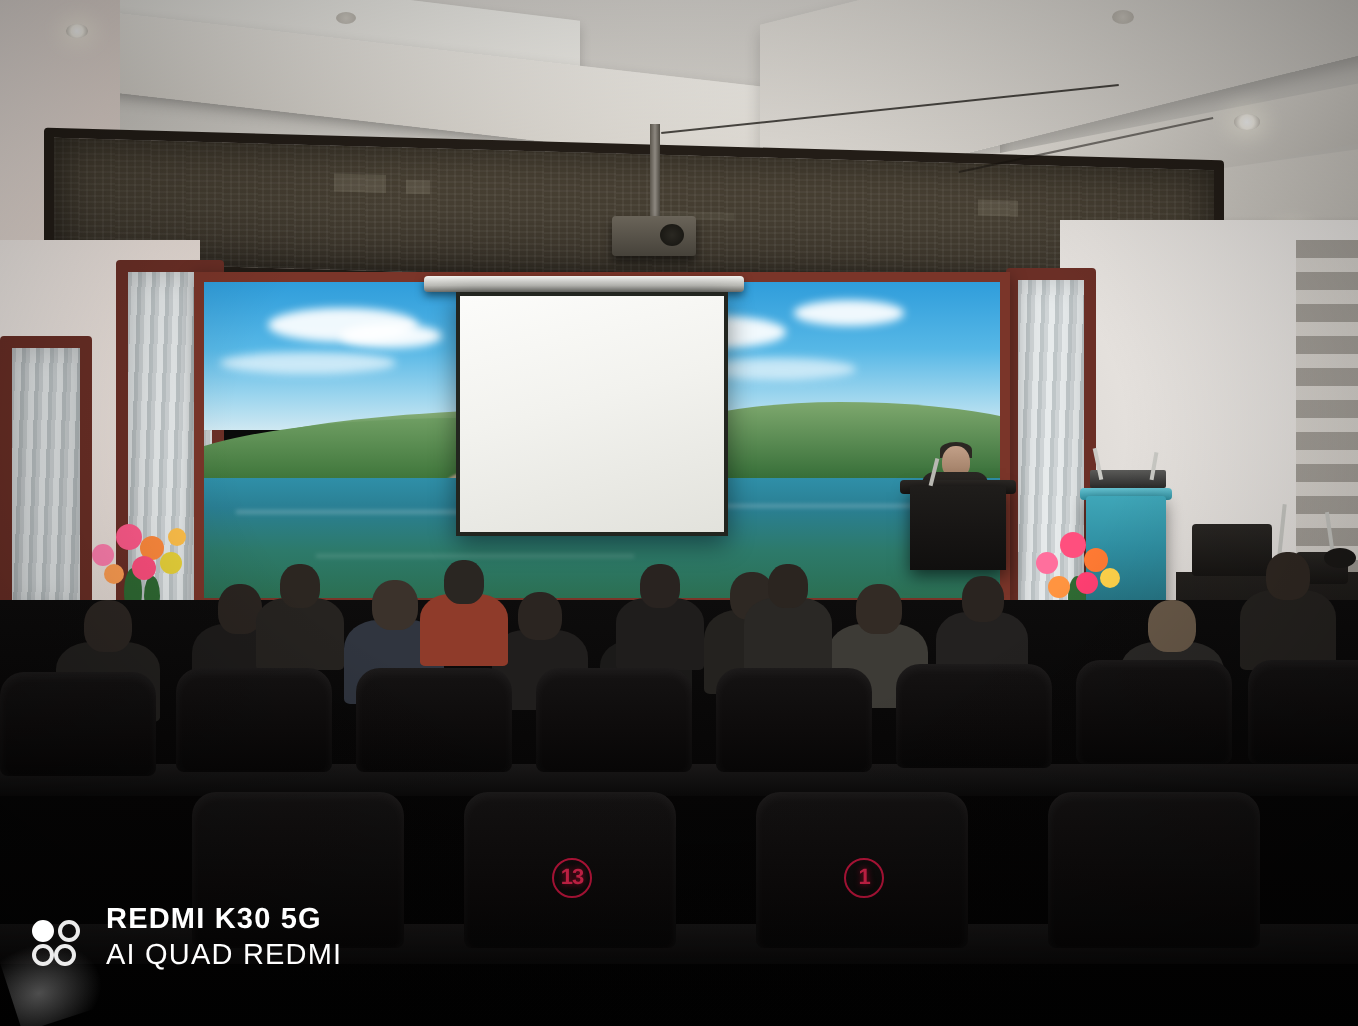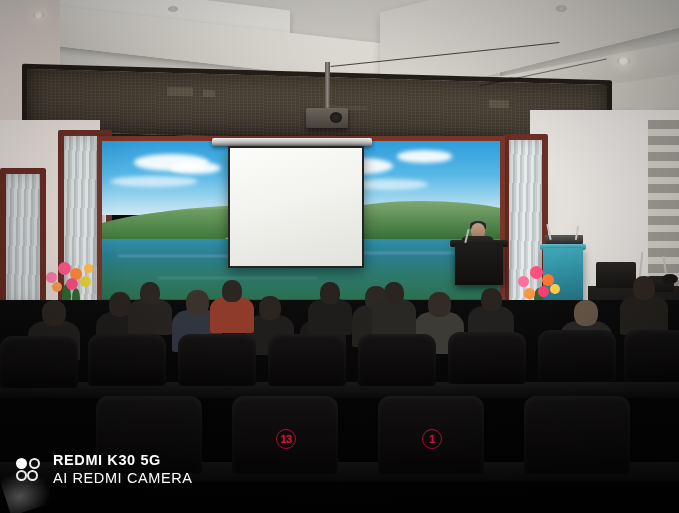--- a/index.html
+++ b/index.html
@@ -152,21 +152,21 @@
     text-shadow:0 0 3px rgba(200,10,50,.8);}
   .armrail{position:absolute;background:linear-gradient(180deg,#1b1919,#0b0a0a);}
 
   .floor{position:absolute;left:0;top:300px;width:679px;height:213px;
     background:linear-gradient(180deg,#0d0c0c 0%,#060505 45%,#020202 100%);}
 
   .vignette{position:absolute;inset:0;pointer-events:none;
     background:radial-gradient(ellipse 78% 68% at 50% 42%,rgba(0,0,0,0) 42%,rgba(0,0,0,.42) 100%);}
 
   
-  .wm{position:absolute;left:14px;top:452px;display:flex;align-items:center;gap:9px;}
+  .wm{position:absolute;left:14px;top:452px;display:flex;align-items:flex-end;gap:9px;}
   .wm-icon{position:relative;width:30px;height:30px;}
   .wm-dot{position:absolute;width:11px;height:11px;border-radius:50%;
     border:2px solid rgba(255,255,255,.92);box-sizing:border-box;}
   .wm-dot.filled{background:#fff;border-color:#fff;}
   .wm-text{display:flex;flex-direction:column;line-height:1.22;}
   .wm-l1{color:#fff;font-size:14.5px;font-weight:700;letter-spacing:.6px;}
   .wm-l2{color:#fff;font-size:14.5px;font-weight:400;letter-spacing:.6px;}
   .wm-glow{position:absolute;left:4px;top:470px;width:46px;height:40px;
     background:radial-gradient(ellipse at 30% 60%,rgba(255,255,255,.30),rgba(255,255,255,0) 70%);
     transform:rotate(-18deg);pointer-events:none;}
@@ -376,17 +376,17 @@
   <div class="wm-glow"></div>
   <div class="wm">
     <div class="wm-icon">
       <div class="wm-dot filled" style="left:2px;top:3px;"></div>
       <div class="wm-dot" style="left:15px;top:3px;"></div>
       <div class="wm-dot" style="left:2px;top:15px;"></div>
       <div class="wm-dot" style="left:13px;top:15px;"></div>
     </div>
     <div class="wm-text">
       <span class="wm-l1">REDMI K30 5G</span>
-      <span class="wm-l2">AI REDMI CAMERA</span>
+      <span class="wm-l2">AI QUAD REDMI</span>
     </div>
   </div>
 
 </div>
 
 </body></html>

